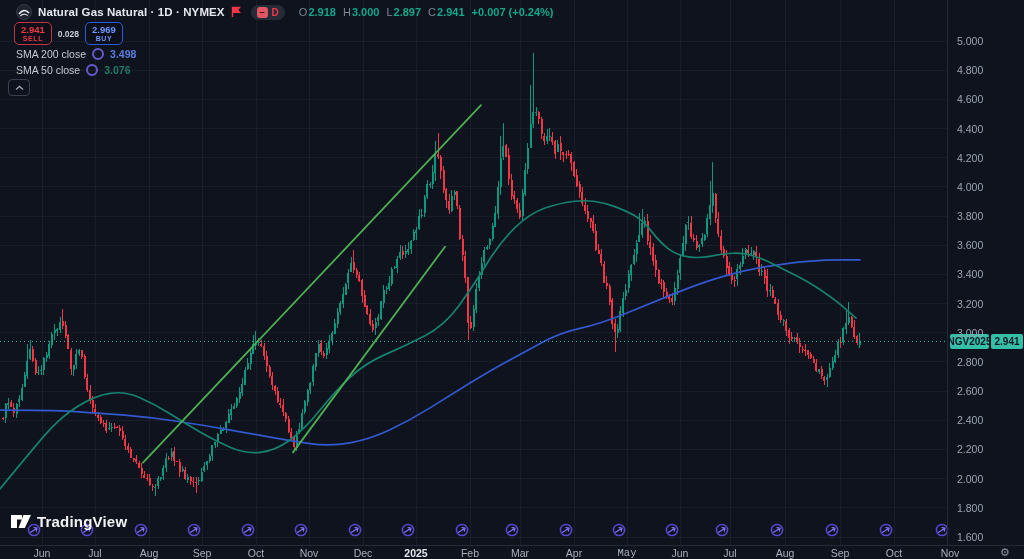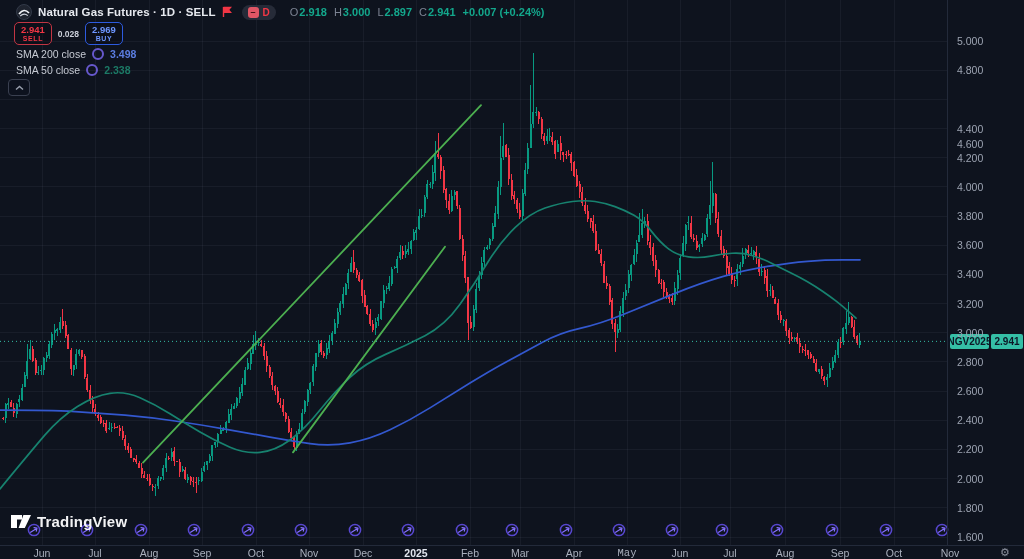--- a/index.html
+++ b/index.html
@@ -757,21 +757,21 @@
       </g>
     </svg>
 
   <div id="legend">
     <div class="sym-row">
       <svg width="16" height="16">
         <circle cx="8" cy="8" r="7.5" fill="#1f242f" stroke="#3a4150" stroke-width="0.8"></circle>
         <path d="M3 10 Q 8 3.5 13 9" stroke="#f2f4f8" stroke-width="1.7" fill="none"></path>
         <path d="M4.2 12 Q 8 8.5 11.8 11.6" stroke="#cdd3dd" stroke-width="1.2" fill="none"></path>
       </svg>
-      <span class="sym-title">Natural Gas Futures · 1D · SELL</span>
+      <span class="sym-title">Natural Gas Natural · 1D · NYMEX</span>
       <svg width="10" height="12">
         <path d="M1.5 1 v10 M1.5 1.5 h7 l-2 2.4 2 2.4 h-7" stroke="#f23645" stroke-width="1.4" fill="#f23645"></path>
       </svg>
       <div class="status-pill">
         <span class="minus-chip">–</span>
         <span class="interval-letter">D</span>
       </div>
       <div class="ohlc">
         <span class="pair">
             <span class="lbl">O</span>
@@ -807,34 +807,34 @@
   </div>
 
   <div class="ind-row" style="top:48px;">
     <span>SMA 200 close</span>
     <span class="donut"></span>
     <span class="ind-val-200">3.498</span>
   </div>
   <div class="ind-row" style="top:64px;">
     <span>SMA 50 close</span>
     <span class="donut"></span>
-    <span class="ind-val-50">2.338</span>
+    <span class="ind-val-50">3.076</span>
   </div>
   <div id="collapse-btn">
     <svg width="9" height="6">
       <polyline points="1,4.5 4.5,1.5 8,4.5" stroke="#9aa0ae" stroke-width="1.4" fill="none"></polyline>
     </svg>
   </div>
 
   <div id="price-axis">
     <div id="contract-badge" style="top:334px;">NGV2025</div>
     <div id="last-price-badge" style="top:334px;">2.941</div>
   <div class="tick-label" style="top: 35px; text-align: right;">5.000</div>
       <div class="tick-label" style="top: 64.1765px;">4.800</div>
-      <div class="tick-label" style="top: 93.3529px; margin-top: 45px;">4.600</div>
+      <div class="tick-label" style="top: 93.3529px;">4.600</div>
       <div class="tick-label" style="top: 122.529px;">4.400</div>
       <div class="tick-label" style="top: 151.706px;">4.200</div>
       <div class="tick-label" style="top: 180.882px;">4.000</div>
       <div class="tick-label" style="top: 210.059px;">3.800</div>
       <div class="tick-label" style="top: 239.235px;">3.600</div>
       <div class="tick-label" style="top: 268.412px;">3.400</div>
       <div class="tick-label" style="top: 297.588px;">3.200</div>
       <div class="tick-label" style="top: 326.765px;">3.000</div>
       <div class="tick-label" style="top: 355.941px;">2.800</div>
       <div class="tick-label" style="top: 385.118px;">2.600</div>

